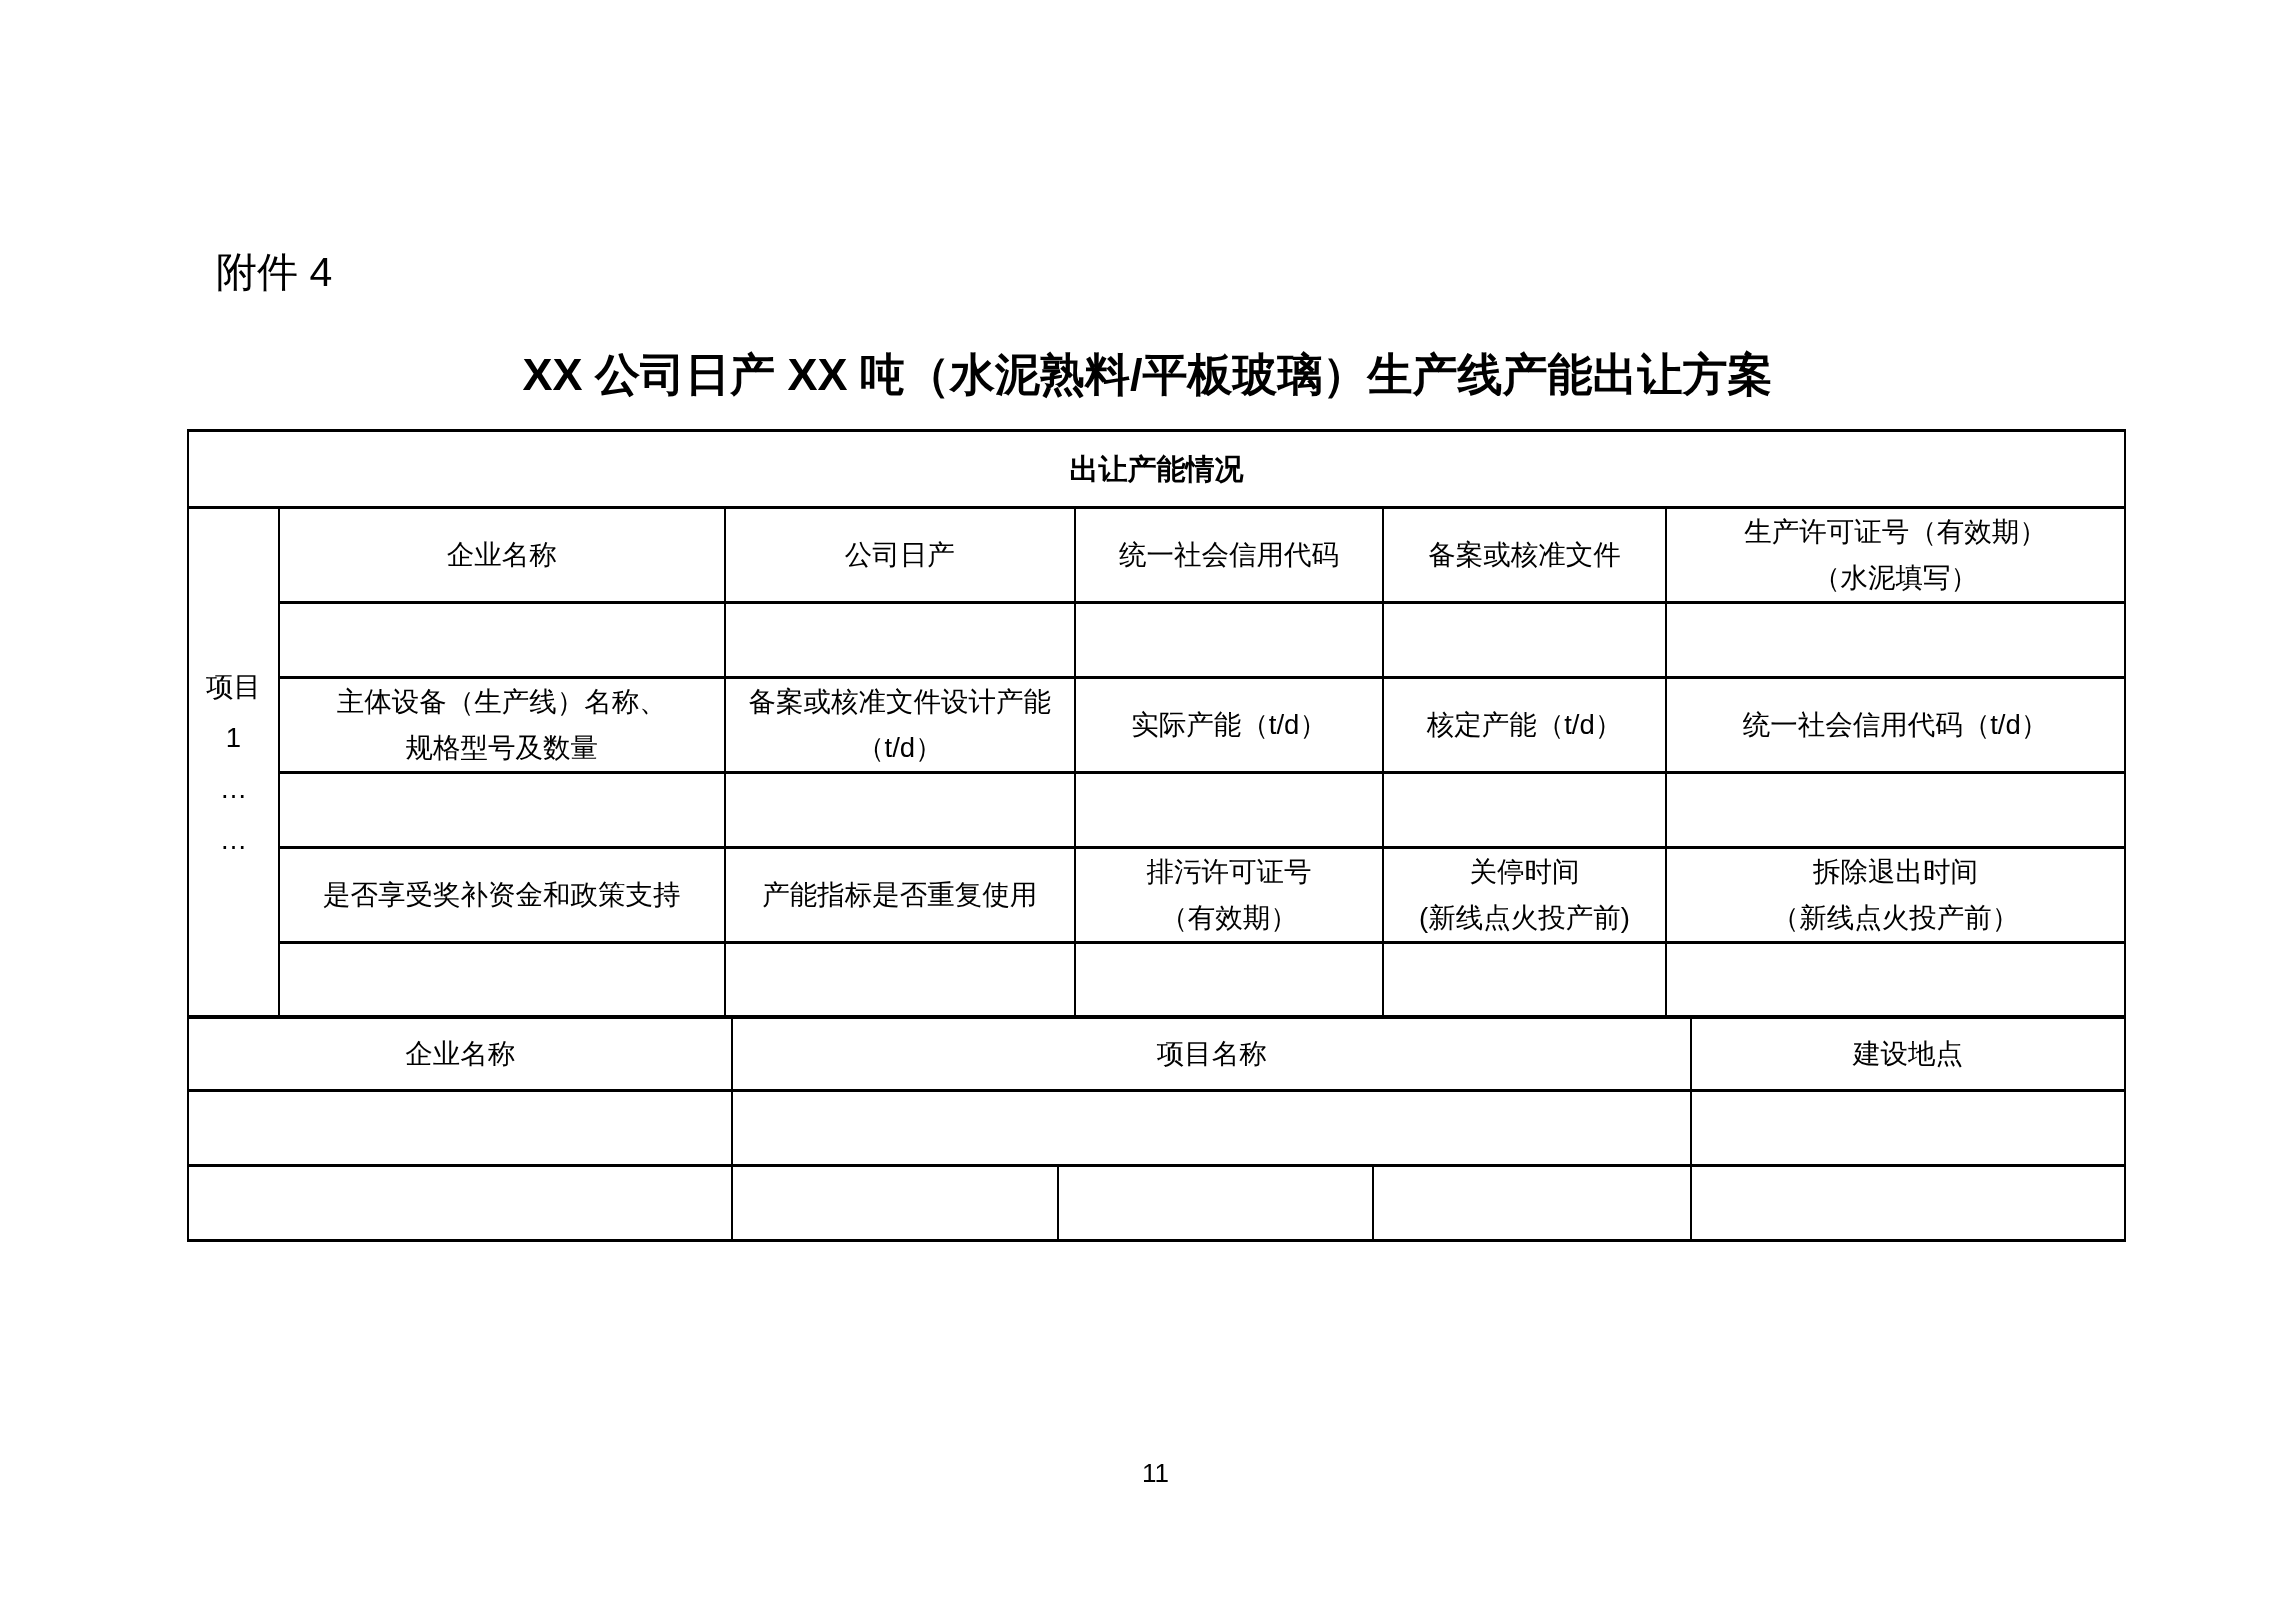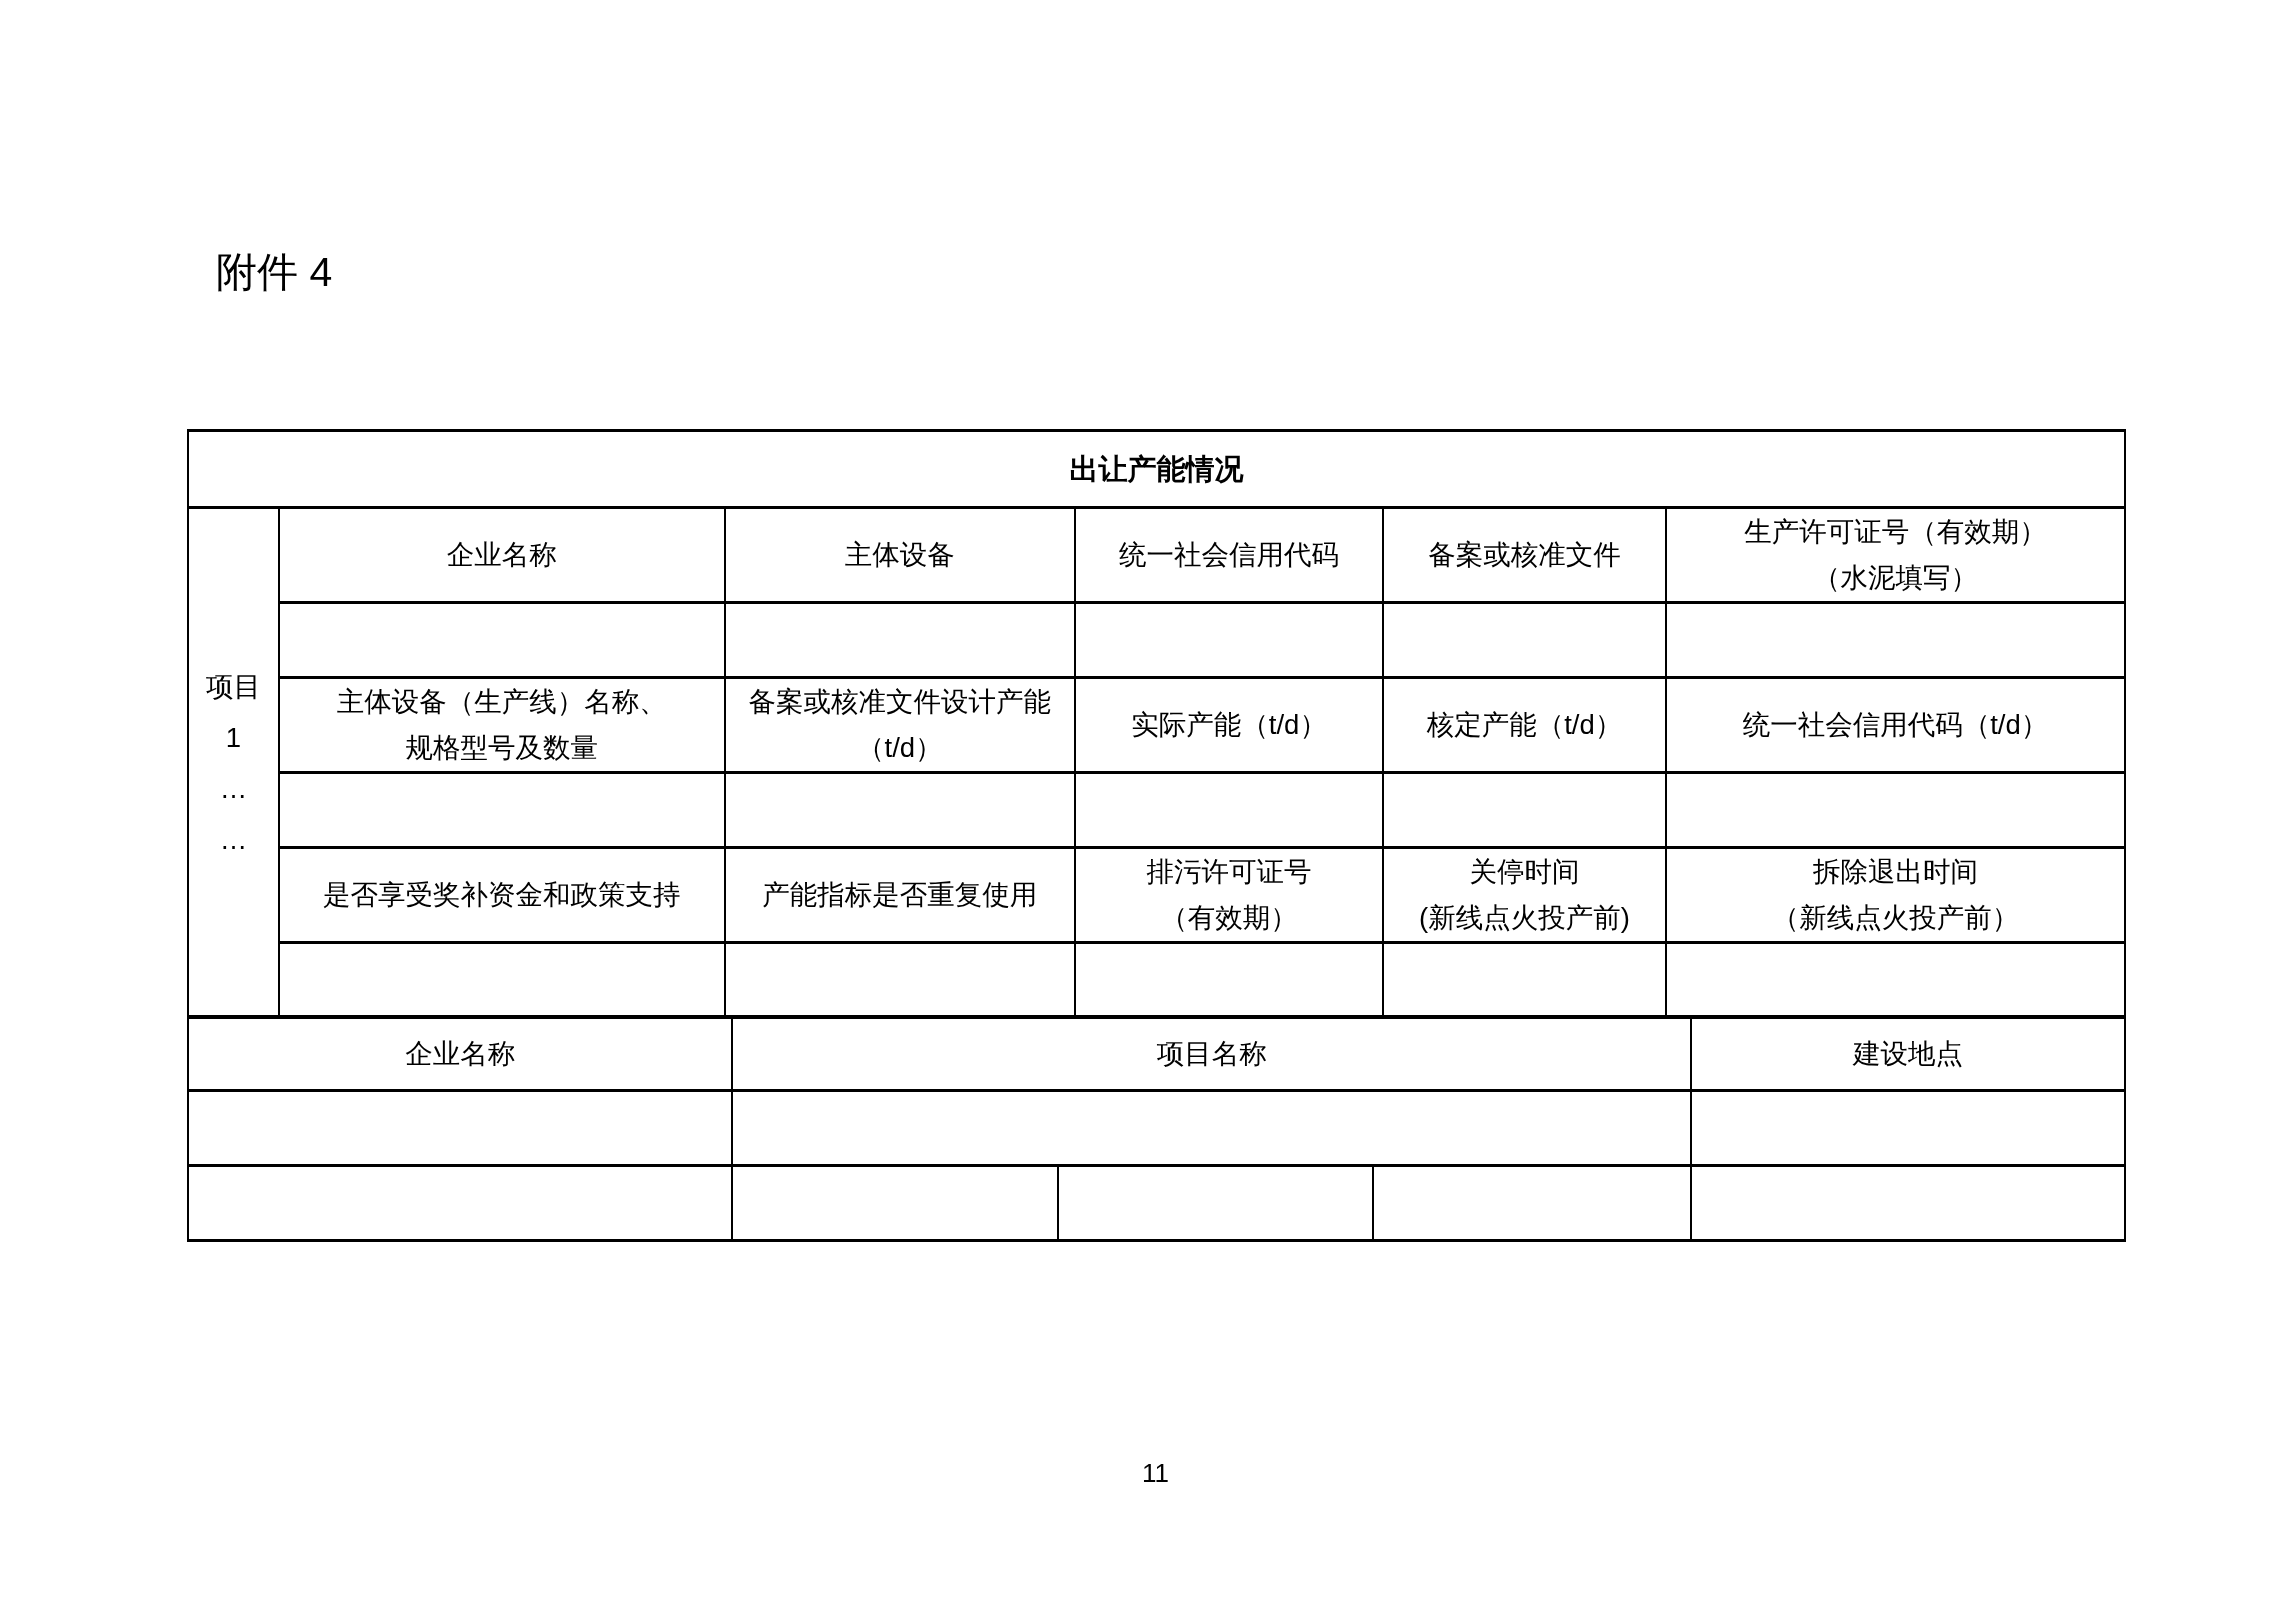--- a/index.html
+++ b/index.html
@@ -76,20 +76,21 @@
     font-size: 26px;
   }
 </style>
 </head>
 <body>
 
 <div class="page">
 
   <div class="attach">附件 4</div>
 
+  <div class="doc-title">XX 公司日产 XX 吨（水泥熟料/平板玻璃）生产线产能出让方案</div>
 
   <div class="tables">
 
     <table class="tbl tbl1">
       <colgroup>
         <col style="width:4.7%">
         <col style="width:23.0%">
         <col style="width:18.1%">
         <col style="width:15.9%">
         <col style="width:14.6%">
@@ -99,21 +100,21 @@
           <tr style="height:77px">
         <td colspan="6" class="sec-title">出让产能情况</td>
       </tr>
       <tr style="height:88px">
         <td rowspan="6" class="proj">
           <div>项目 1</div>
           <div>…</div>
           <div>…</div>
         </td>
         <td>企业名称</td>
-        <td>主体设备</td>
+        <td>公司日产</td>
         <td>统一社会信用代码</td>
         <td>备案或核准文件</td>
         <td>
           <div>生产许可证号（有效期）</div>
           <div>（水泥填写）</div>
         </td>
       </tr>
       <tr style="height:75px">
         <td></td>
         <td></td>

